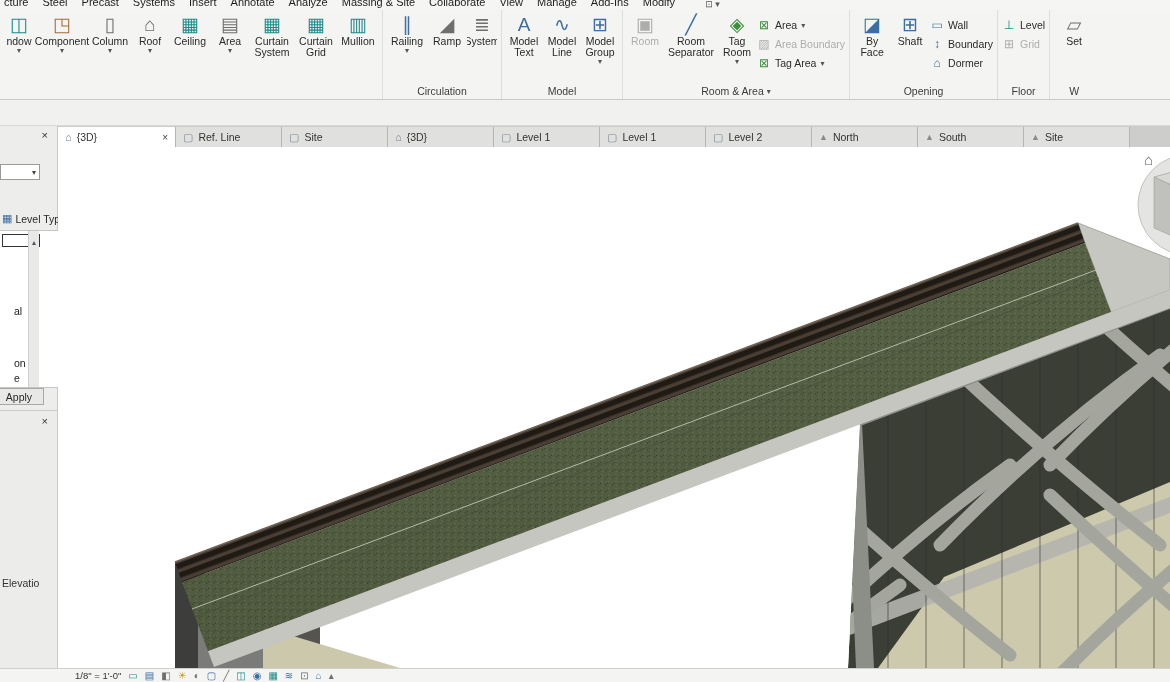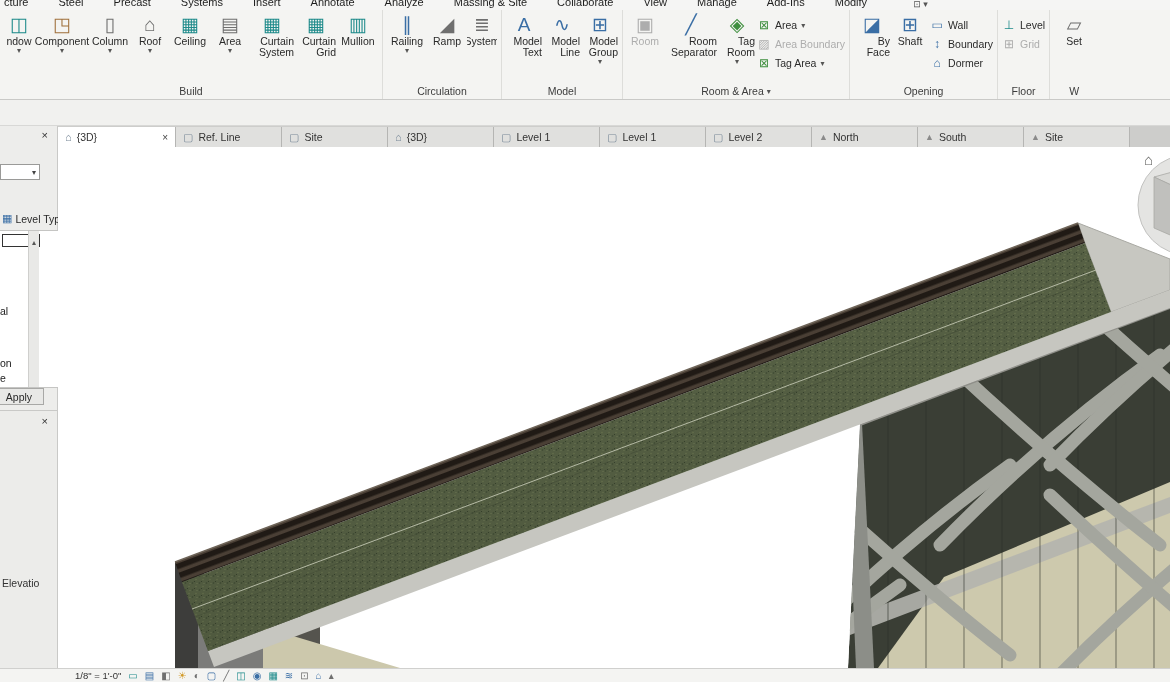--- a/index.html
+++ b/index.html
@@ -1,37 +1,37 @@
 <!DOCTYPE html>
 <html><head>
 <meta charset="utf-8">
 <style>
   *{box-sizing:border-box;margin:0;padding:0}
   html,body{background:#888}
   .app{width:1170px;height:682px;position:relative;font-family:"Liberation Sans",sans-serif;background:#fff;overflow:hidden;user-select:none}
 
   
-  .tabstrip{height:10px;background:#f5f5f4;overflow:hidden;display:flex;gap:30px;padding-left:4px;align-items:flex-start}
+  .tabstrip{height:10px;background:#f5f5f4;overflow:hidden;display:flex;gap:14px;padding-left:4px;align-items:flex-start}
   .tabstrip .rtab{font-size:11px;color:#1d1d1d;line-height:13px;margin-top:-4px;white-space:nowrap}
   .tabstrip .ribbon-toggle{font-size:9px;color:#555;margin-top:-1px;margin-left:16px;white-space:nowrap}
 
   
   .ribbon{height:90px;background:#f4f4f2;display:flex;border-bottom:1px solid #c9c9c7;overflow:hidden}
   .panel{display:flex;flex-direction:column;border-right:1px solid #ddddda;flex:0 0 auto}
   .panel-body{height:73px;display:flex;align-items:flex-start;padding:2px 4px 0 4px;gap:2px}
   .panel-label{height:16px;font-size:10.5px;color:#3c3c3c;display:flex;align-items:center;justify-content:center;gap:3px}
   .panel-label .plarrow{font-size:8px;color:#555}
   .btn-big{display:flex;flex-direction:column;align-items:center;width:44px;padding-top:1px}
   .btn-big.w30{width:30px;overflow:hidden}
   .btn-big.w34{width:36px}
   .btn-big.w40{width:40px}
   .btn-big.w52{width:52px}
   .btn-big.cutright{width:40px;overflow:hidden}
   .bicon{font-size:19px;line-height:23px;height:23px}
-  .blabel{font-size:10.5px;line-height:11px;text-align:right;color:#2a2a2a}
+  .blabel{font-size:10.5px;line-height:11px;text-align:center;color:#2a2a2a}
   .barrow{font-size:8px;color:#555;line-height:8px}
   .stack{display:flex;flex-direction:column;gap:3px;padding-top:5px}
   .btn-small{display:flex;align-items:center;gap:4px;font-size:10.5px;color:#2a2a2a;height:16px;white-space:nowrap}
   .sicon{font-size:12px;width:14px;text-align:center}
   .sarrow{font-size:8px;color:#555}
   .ic-teal{color:#1d8a8a}.ic-blue{color:#3a6ea5}.ic-green{color:#3f8f3f}
   .ic-gray{color:#6f6f6f}.ic-brown{color:#a0713d}
   .disabled .blabel,.disabled .sicon,.disabled .bicon,.disabled{color:#adadad!important}
 
   
@@ -42,21 +42,21 @@
   .propstrip{width:58px;background:#ededeb;border-right:1px solid #c9c9c7;position:relative;flex:0 0 auto}
   .xbtn{position:absolute;font-size:11px;color:#333;line-height:11px}
   .combo-cut{position:absolute;left:0;top:38px;width:40px;height:16px;background:#fff;border:1px solid #9a9a98;display:flex;justify-content:flex-end;align-items:center;padding-right:3px}
   .combo-cut span{font-size:8px;color:#444}
   .edittype{position:absolute;left:2px;top:86px;display:flex;gap:3px;align-items:center;font-size:10.5px;color:#2a2a2a;white-space:nowrap}
   .edittype .eticon{font-size:11px}
   .propgrid{position:absolute;left:0;top:104px;width:58px;height:158px;background:#fff;border-top:1px solid #c5c5c3;border-bottom:1px solid #c5c5c3}
   .propgrid .inputbox{position:absolute;left:2px;top:3px;width:38px;height:13px;border:1px solid #333;background:#fff}
   .propgrid .scroll{position:absolute;left:28px;top:0;width:11px;height:100%;background:#e9e9e7;border-left:1px solid #cfcfcd;text-align:center}
   .propgrid .scroll span{font-size:8px;color:#555;line-height:12px}
-  .prow{position:absolute;left:0;font-size:10.5px;color:#222}
+  .prow{position:absolute;left:14px;font-size:10.5px;color:#222}
   .applybtn{position:absolute;left:-6px;top:262px;width:50px;height:17px;background:#e8e8e6;border:1px solid #a8a8a6;font-size:10.5px;color:#2a2a2a;display:flex;align-items:center;justify-content:center}
   .palette2{position:absolute;left:0;top:284px;width:100%;border-top:1px solid #c9c9c7;height:258px;background:#ececea}
   .browseritem{position:absolute;left:2px;top:166px;font-size:10.5px;color:#333;white-space:nowrap}
 
   
   .canvascol{flex:1;display:flex;flex-direction:column;overflow:hidden}
   .viewtabs{height:21px;background:#cdcdcb;display:flex;align-items:flex-end;overflow:hidden}
   .vtab{height:20px;display:flex;align-items:center;gap:5px;padding:0 7px;font-size:10.5px;color:#333;background:#e0e0de;border-right:1px solid #b5b5b3;min-width:106px;flex:0 0 auto}
   .vtab.active{background:#fff;min-width:118px}
   .ticon{font-size:11px;color:#7a8a99}
@@ -133,23 +133,20 @@
         </div>
         <div class="btn-big w40">
           <span class="bicon ic-teal">▦</span>
           <span class="blabel">Curtain Grid</span>
         </div>
         <div class="btn-big w40">
           <span class="bicon ic-teal">▥</span>
           <span class="blabel">Mullion</span>
         </div>
       </div>
-      <div class="panel-label">
-          <span>Build</span>
-        </div>
     </div>
 
     <div class="panel">
       <div class="panel-body">
         <div class="btn-big w40">
           <span class="bicon ic-blue">∥</span>
           <span class="blabel">Railing</span>
           <span class="barrow">▾</span>
         </div>
         <div class="btn-big w34">

